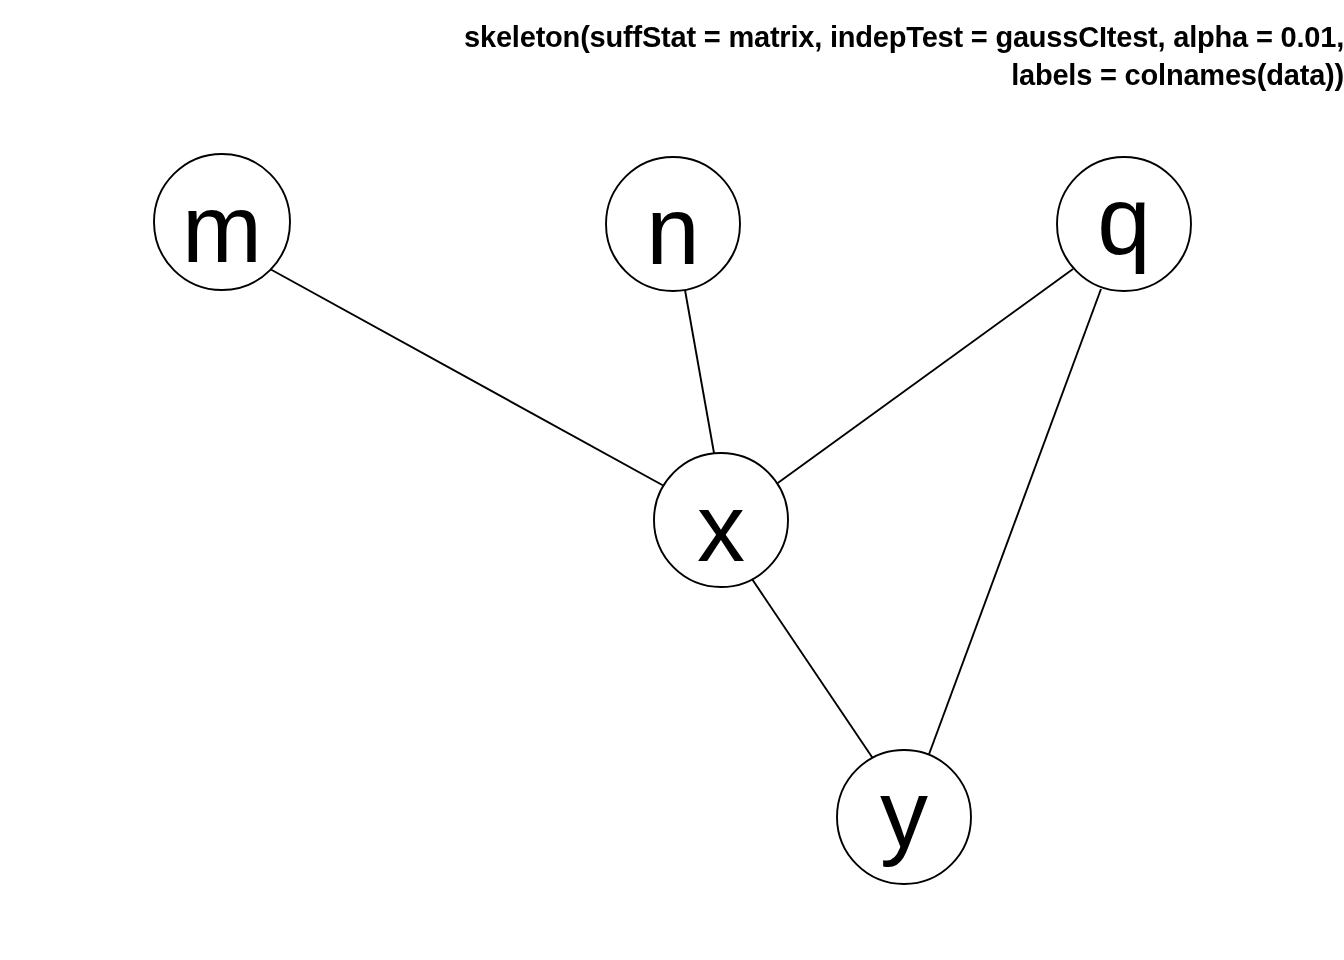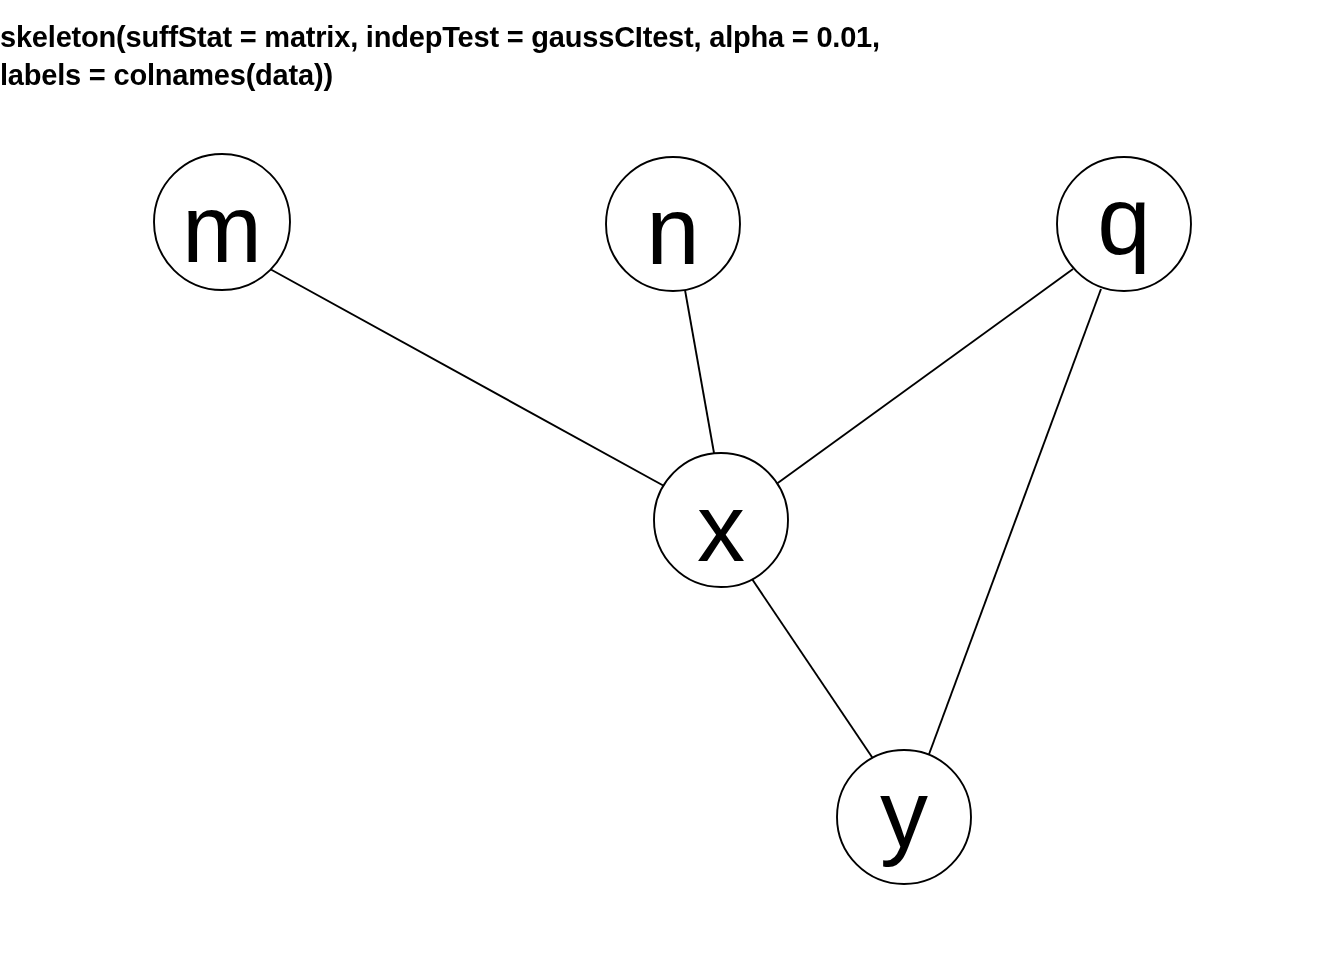--- a/index.html
+++ b/index.html
@@ -19,21 +19,21 @@
     position: relative;
     width: 1344px;
     height: 960px;
     background: #ffffff;
   }
   #plot-title {
     position: absolute;
     left: 0;
     top: 18px;
     width: 1344px;
-    text-align: left;
+    text-align: right;
     font-family: "Liberation Sans", sans-serif;
     font-weight: bold;
     font-size: 29px;
     line-height: 38px;
     letter-spacing: -0.2px;
     color: #000000;
     white-space: pre-line;
   }
   #graph-canvas {
     position: absolute;

